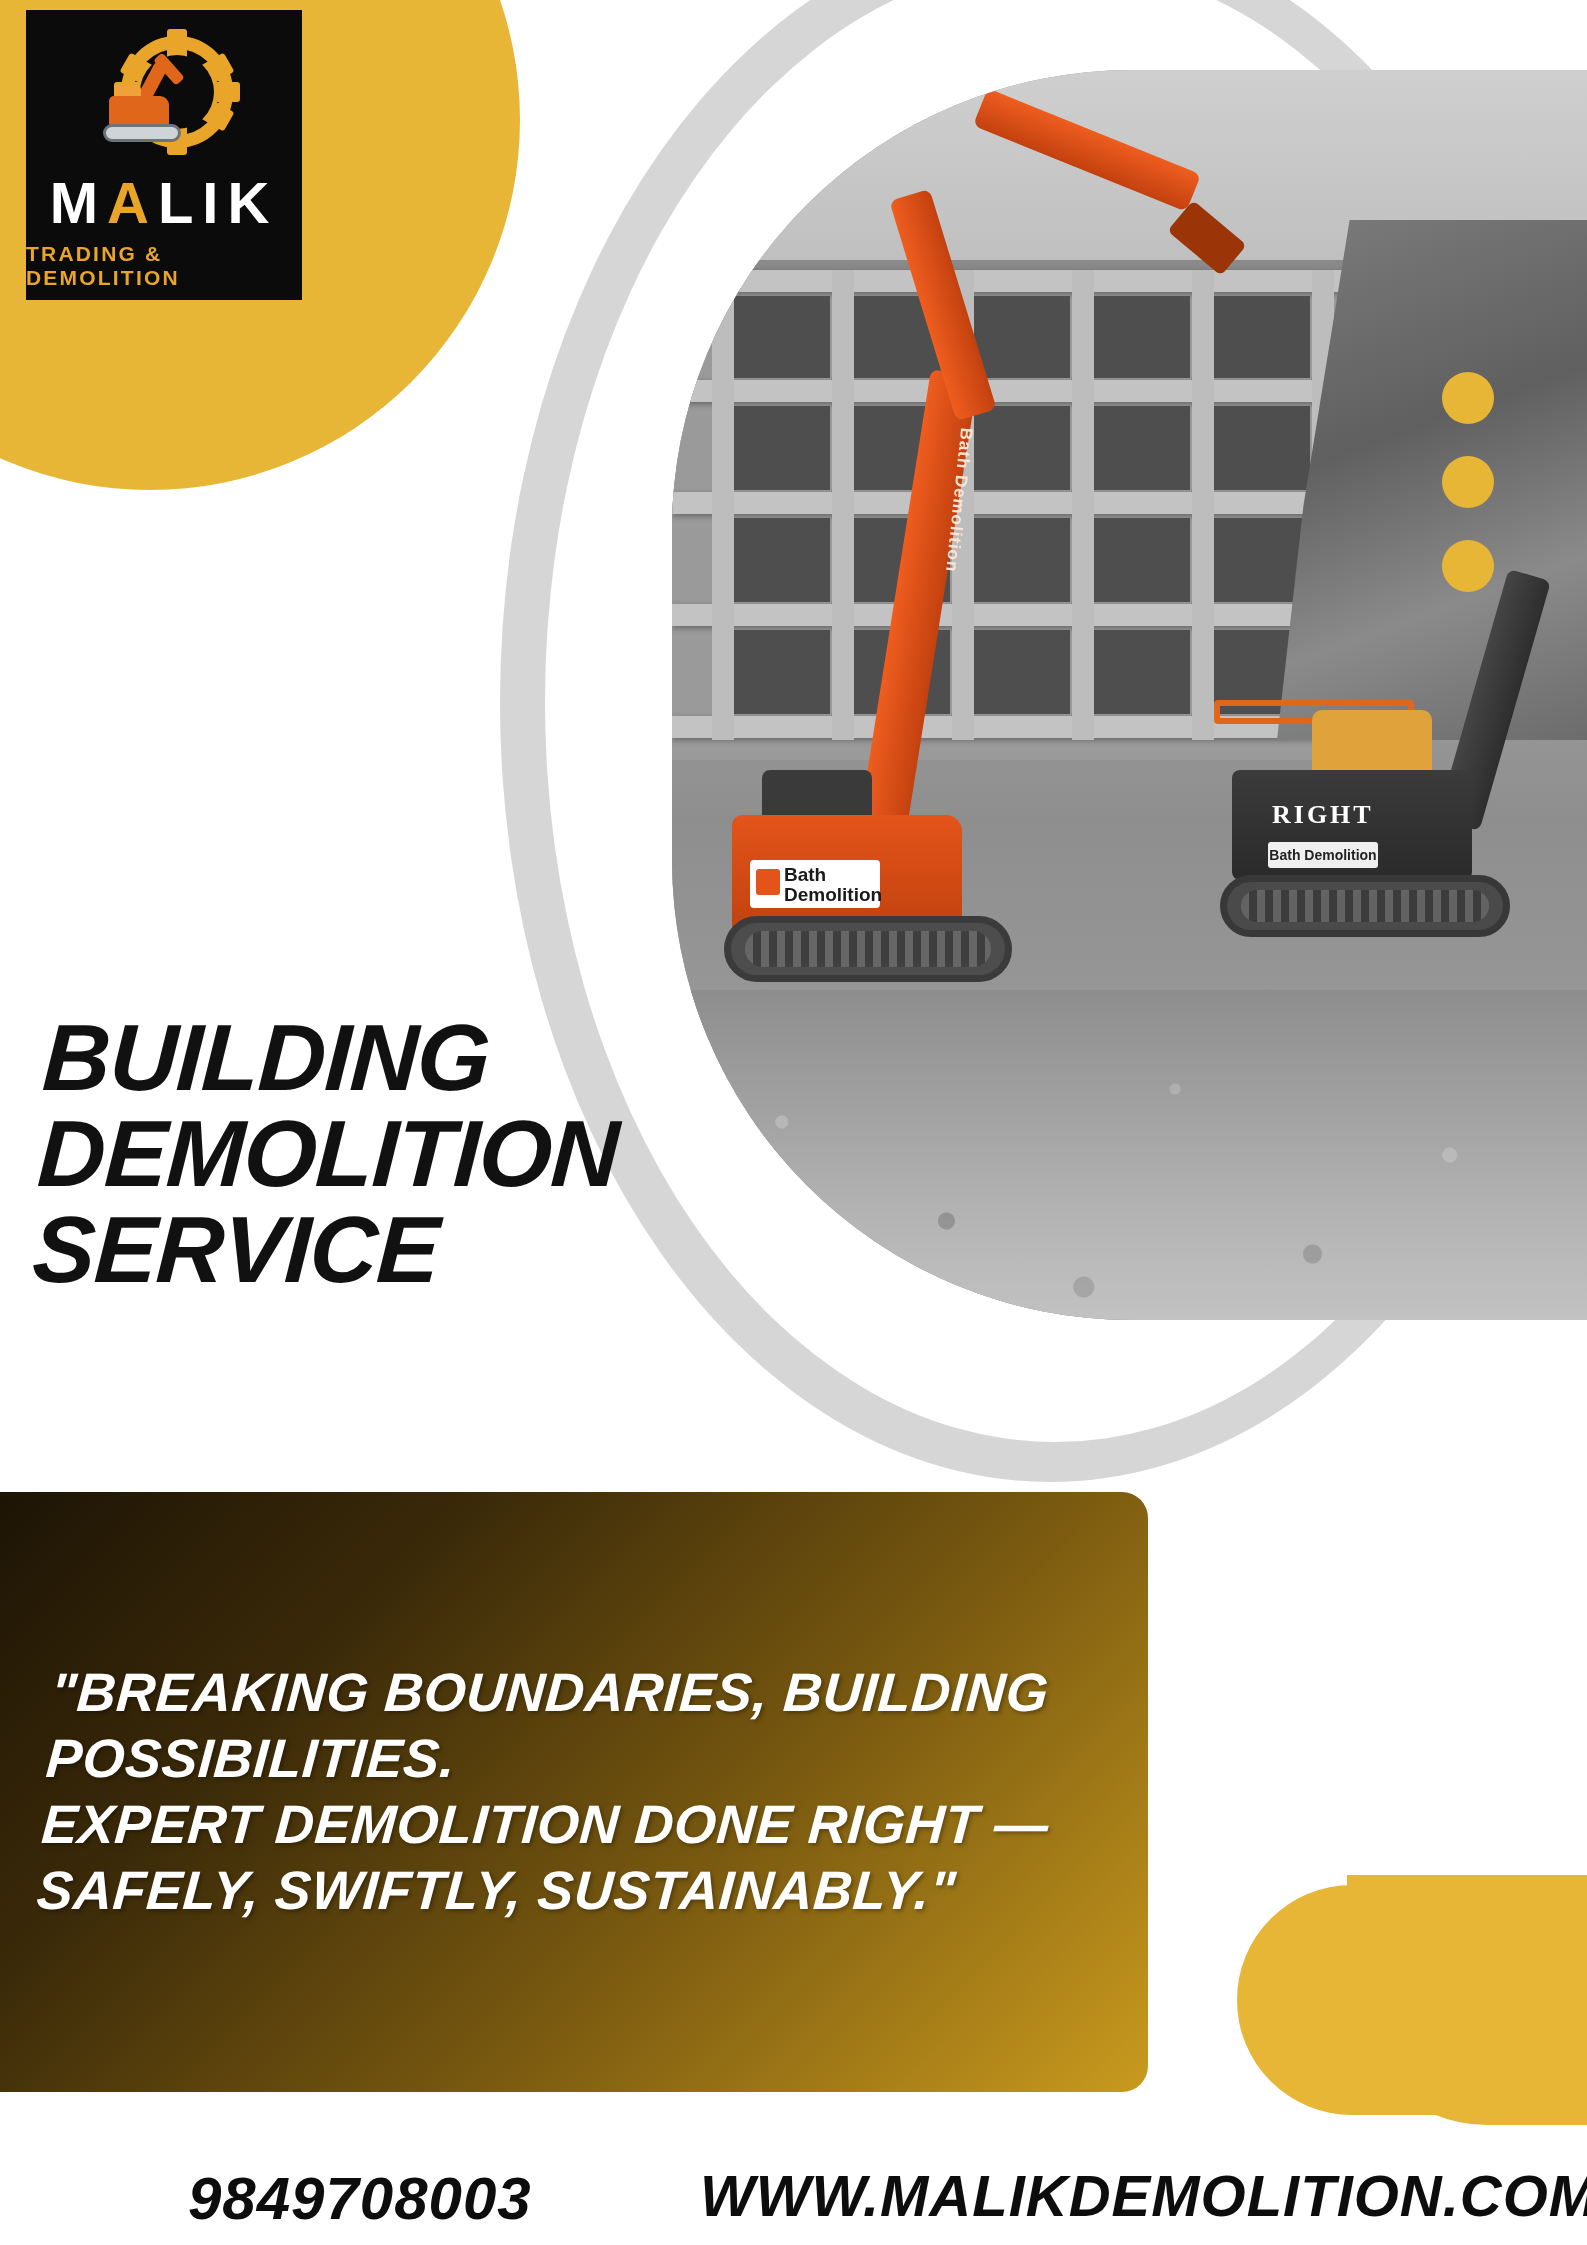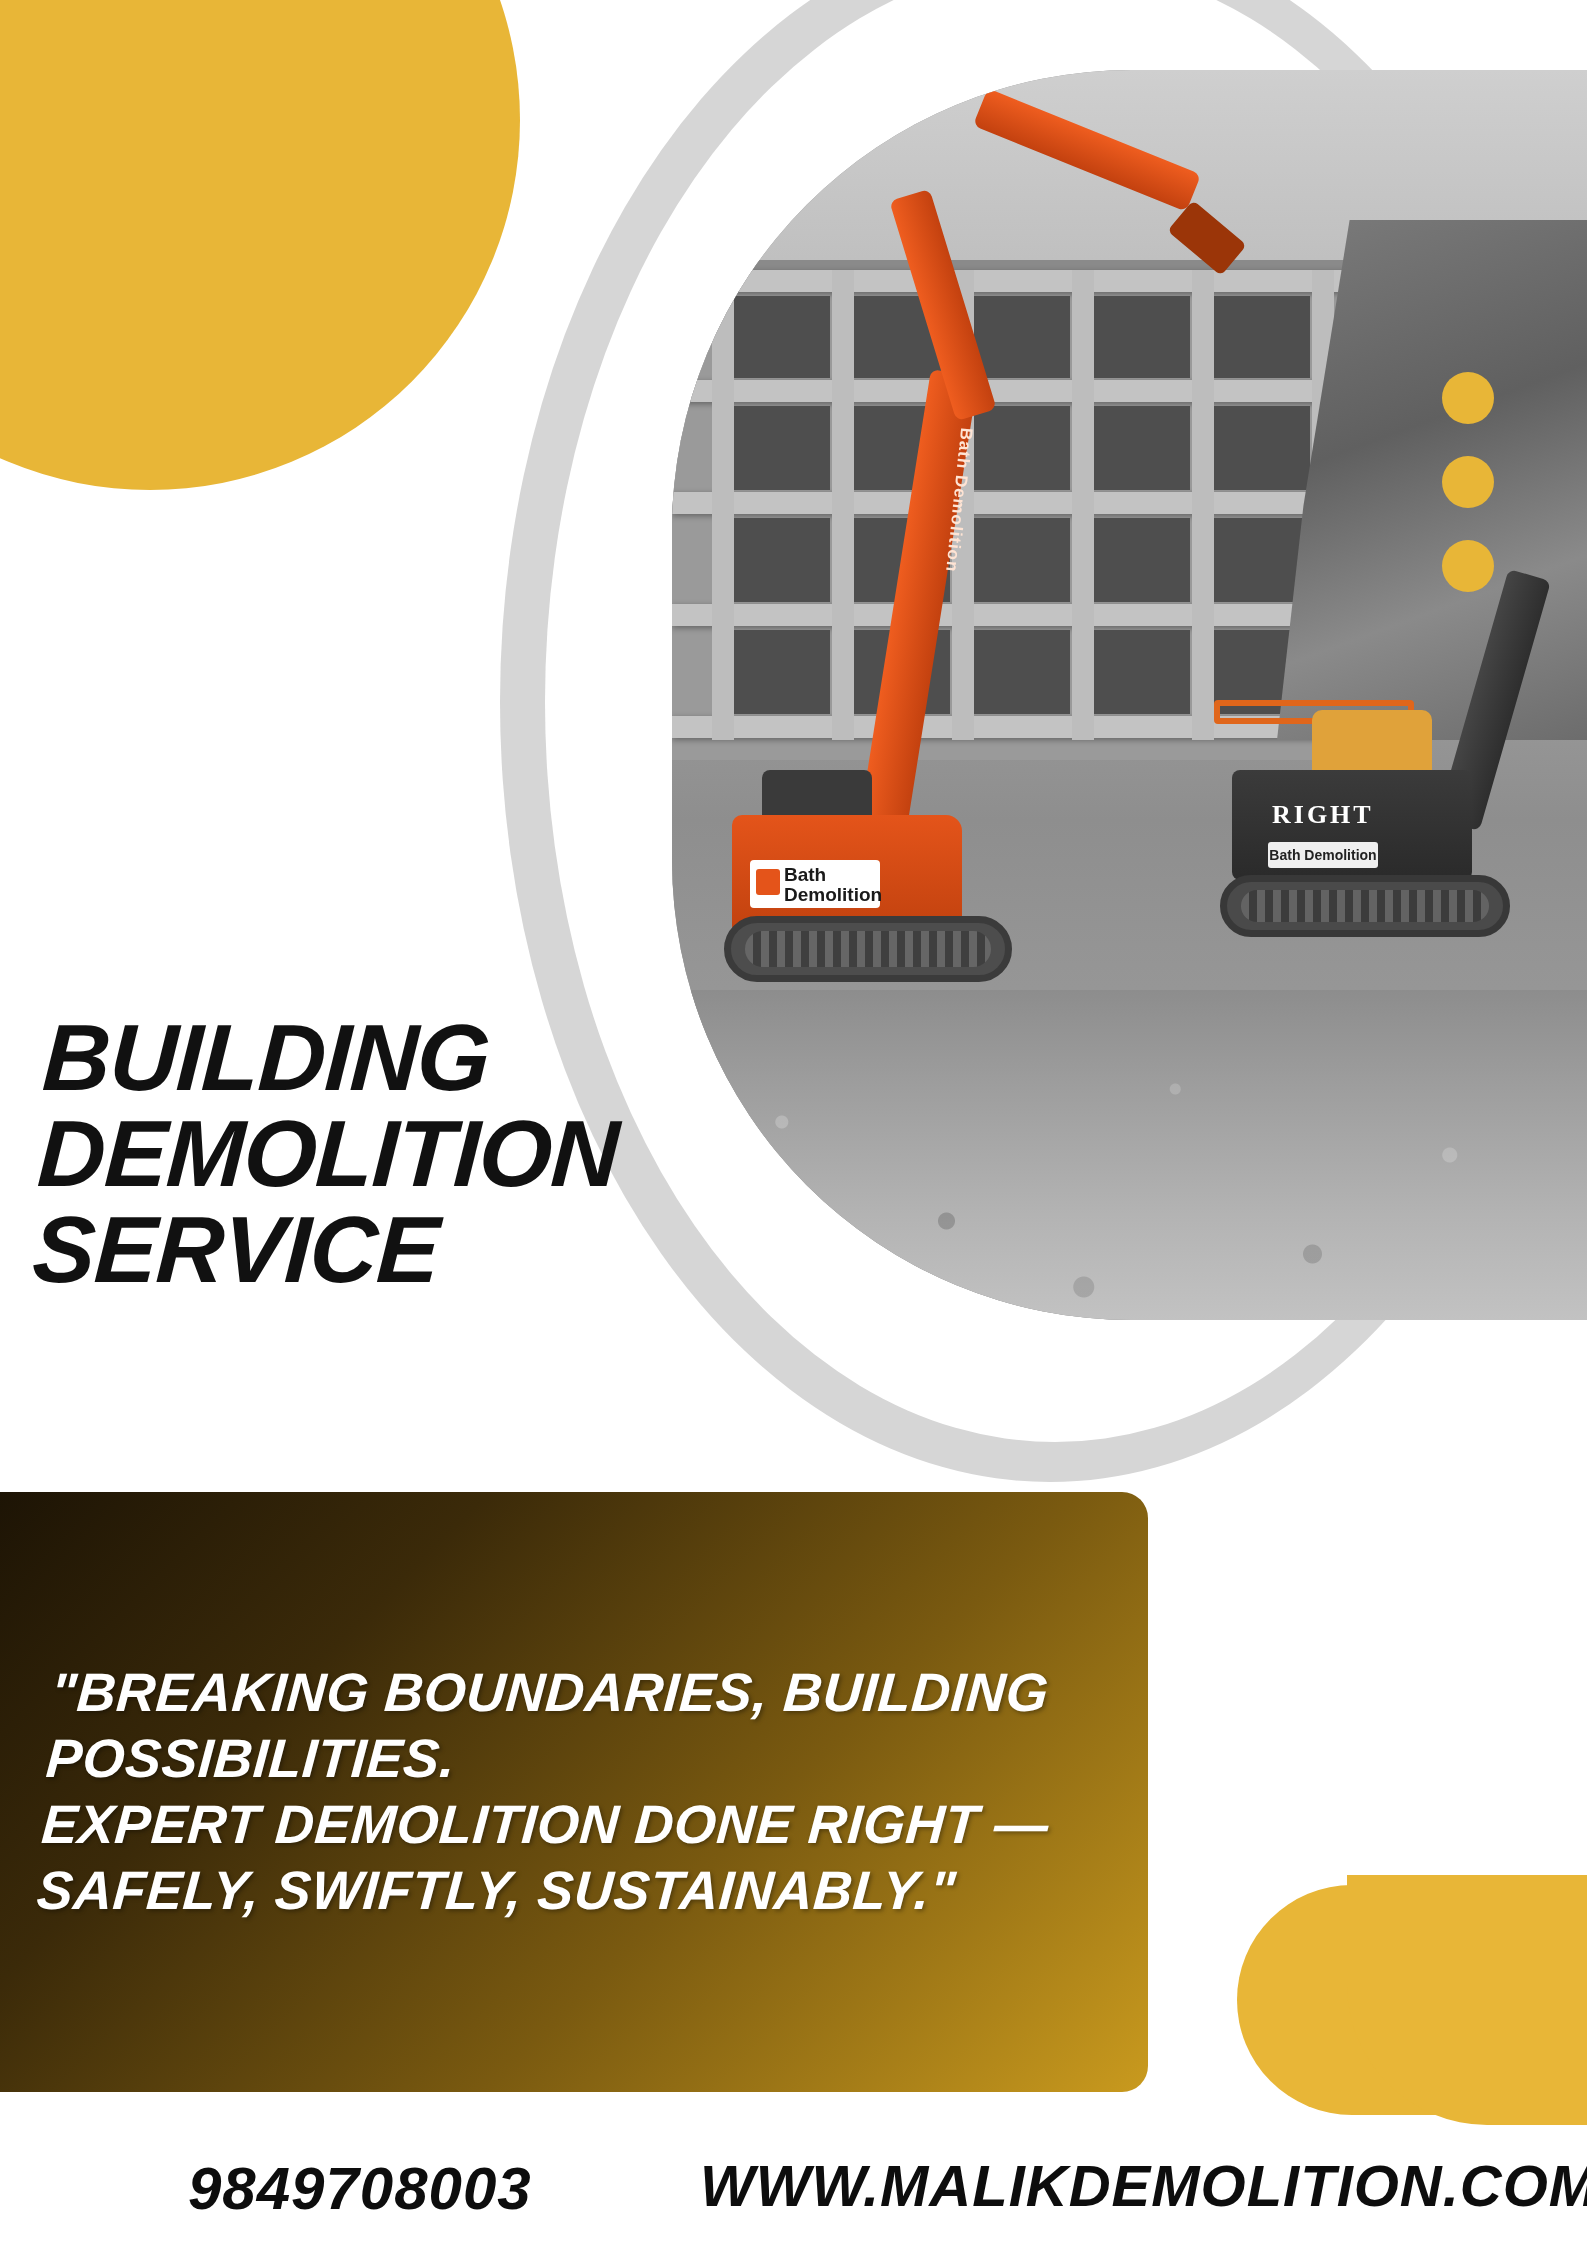--- a/index.html
+++ b/index.html
@@ -507,21 +507,21 @@
     width: 300px;
     height: 250px;
     background: #e8b637;
     border-radius: 0 0 0 140px;
   }
 
   
   .footer {
     position: absolute;
     left: 0;
-    bottom: 16px;
+    bottom: 6px;
     width: 1587px;
     height: 130px;
     display: flex;
     align-items: center;
   }
   .phone {
     position: absolute;
     left: 188px;
     bottom: 6px;
     color: #0d0d0d;
@@ -615,20 +615,41 @@
     <div class="v-sticker">Bath Demolition</div>
     <div class="v-track"></div>
   </div>
 
   <div class="dots">
     <div class="dot"></div>
     <div class="dot"></div>
     <div class="dot"></div>
   </div>
 
+  <div class="logo-box">
+    <div class="logo-emblem">
+      <div class="gear"></div>
+      <div class="gear-bar">
+          <i></i>
+          <i></i>
+        </div>
+      <div class="gear-inner"></div>
+      <div class="excavator">
+        <div class="exc-arm1"></div>
+        <div class="exc-arm2"></div>
+        <div class="exc-cab"></div>
+        <div class="exc-body"></div>
+        <div class="exc-track"></div>
+      </div>
+    </div>
+    <div class="logo-word">
+      <span>M</span><span class="hl">A</span><span>LIK</span>
+    </div>
+    <div class="logo-sub">TRADING &amp; DEMOLITION</div>
+  </div>
 
   <div class="headline">
     <div>BUILDING</div>
     <div>DEMOLITION</div>
     <div>SERVICE</div>
   </div>
 
   <div class="blob-bottomright"></div>
   <div class="blob-bottomright2"></div>
 

